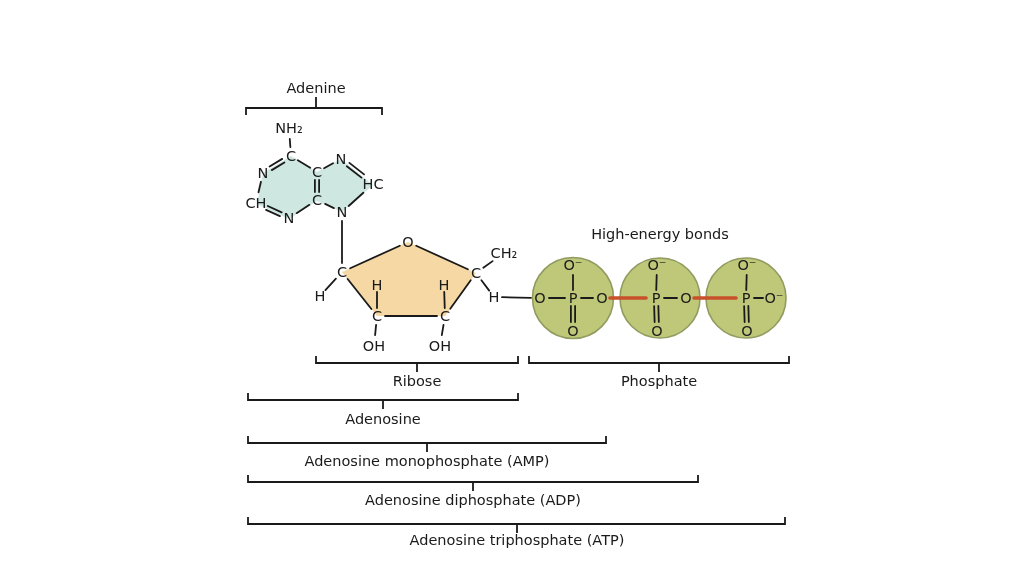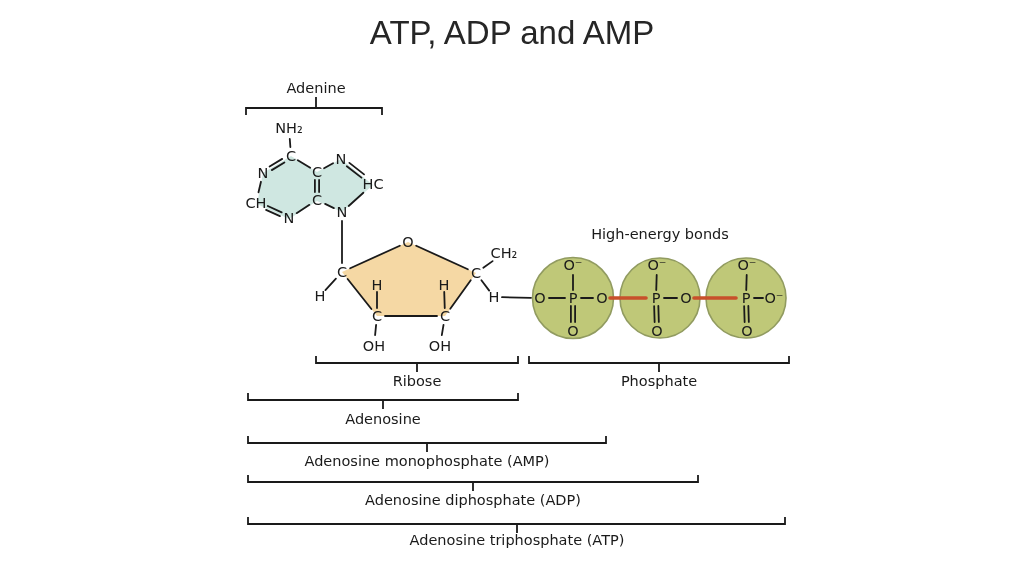--- a/index.html
+++ b/index.html
@@ -15,21 +15,20 @@
   svg{position:absolute;top:0;left:0;}
   svg text{fill:#1a1a1a;font-family:"DejaVu Sans",sans-serif;}
   .atom{font-size:14.5px;text-anchor:middle;dominant-baseline:central;}
   .sec-label{font-size:14.5px;text-anchor:middle;}
   .phos-circle{stroke:#919b60;stroke-width:1.6;}
 </style>
 </head>
 <body>
 
 <div class="slide">
-  <div class="slide-title">ATP, ADP and AMP</div>
 
   <svg width="1024" height="574" viewBox="0 0 1024 574">
 
     <polygon points="291,156 263,173 257,204 289,219 317,201 317,172" fill="#cfe7e1"></polygon>
     <polygon points="317,172 341,159 373,185 342,212 317,201" fill="#cfe7e1"></polygon>
     <polygon points="408,242 342,272 377,316 445,316 476,273" fill="#f5d8a4"></polygon>
     <circle class="phos-circle" cx="573" cy="298" r="40.5" fill="#bfc878"></circle>
     <circle class="phos-circle" cx="660" cy="298" r="40" fill="#bfc878"></circle>
     <circle class="phos-circle" cx="746" cy="298" r="40" fill="#bfc878"></circle>
 

